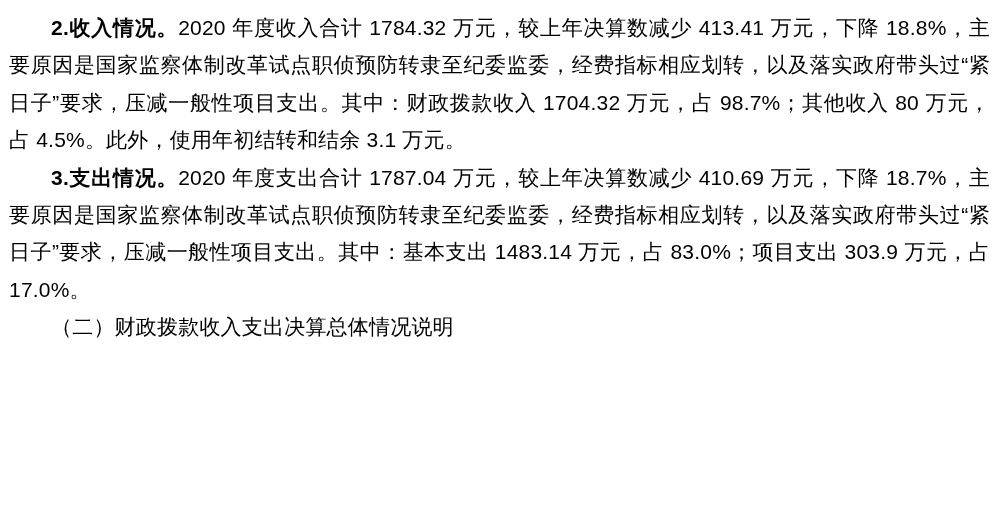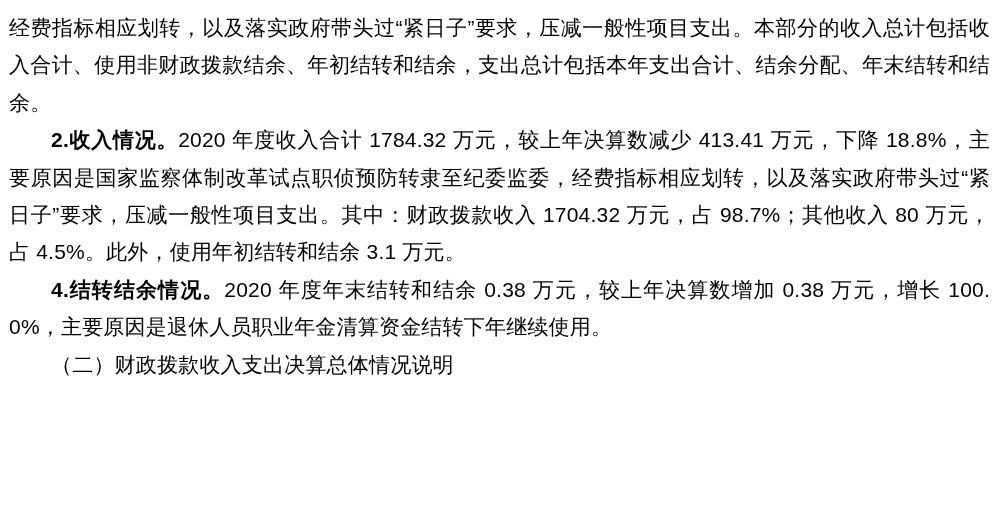--- a/index.html
+++ b/index.html
@@ -34,22 +34,21 @@
   }
   .run-bold {
     font-weight: bold;
   }
 </style>
 </head>
 <body>
 
 <div class="page">
 
-  <p class="para"><span>经费指标相应划转，以及落实政府带头过“紧日子”要求，压减一般性项目支出。本部分的收入总计包括收入合计、使用非财政拨款结余、年初结转和结余，支出总计包括本年支出合计、结余分配、年末结转和结余。</span></p>
 
   <p class="para indent"><span class="run-bold">2.收入情况。</span><span>2020 年度收入合计 1784.32 万元，较上年决算数减少 413.41 万元，下降 18.8%，主要原因是国家监察体制改革试点职侦预防转隶至纪委监委，经费指标相应划转，以及落实政府带头过“紧日子”要求，压减一般性项目支出。其中：财政拨款收入 1704.32 万元，占 98.7%；其他收入 80 万元，占 4.5%。此外，使用年初结转和结余 3.1 万元。</span></p>
 
+  <p class="para indent"><span class="run-bold">3.支出情况。</span><span>2020 年度支出合计 1787.04 万元，较上年决算数减少 410.69 万元，下降 18.7%，主要原因是国家监察体制改革试点职侦预防转隶至纪委监委，经费指标相应划转，以及落实政府带头过“紧日子”要求，压减一般性项目支出。其中：基本支出 1483.14 万元，占 83.0%；项目支出 303.9 万元，占 17.0%。</span></p>
 
-  <p class="para indent"><span class="run-bold">4.结转结余情况。</span><span>2020 年度年末结转和结余 0.38 万元，较上年决算数增加 0.38 万元，增长 100.0%，主要原因是退休人员职业年金清算资金结转下年继续使用。</span></p>
 
   <p class="para indent"><span>（二）财政拨款收入支出决算总体情况说明</span></p>
 
 </div>
 
 </body></html>

